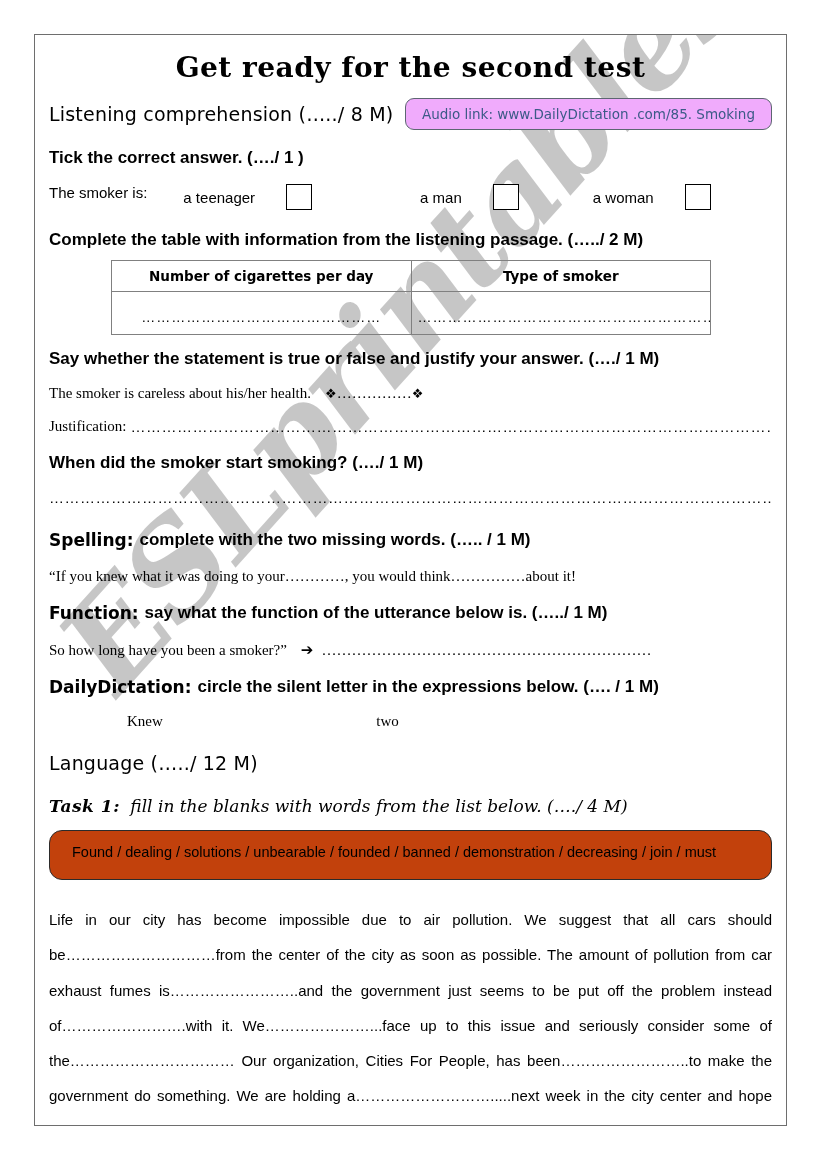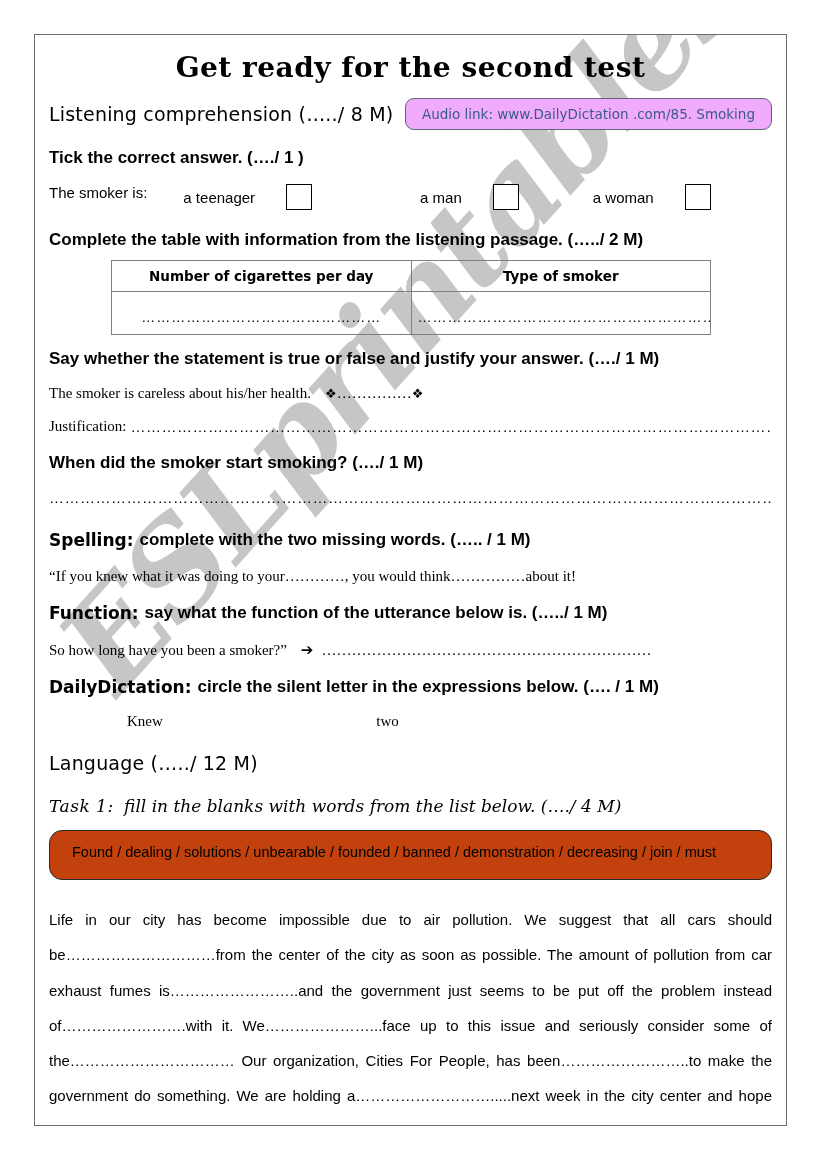--- a/index.html
+++ b/index.html
@@ -213,21 +213,21 @@
     text-align: justify;
     text-justify: inter-word;
   }
 
   .task-script {
     font-family: "DejaVu Serif", serif;
     font-style: italic;
     font-size: 17px;
   }
   .task-script b {
-    font-weight: 400;
+    font-weight: 700;
     letter-spacing: 0.5px;
     text-align: right;
   }
 
   .indent-knew { padding-left: 78px; }
   .knew-gap { display: inline-block; width: 206px; }
 
   .arrow { font-family: "DejaVu Sans", sans-serif; font-size: 15px; }
   .diamond { font-family: "DejaVu Sans", sans-serif; font-size: 13px; }
 </style>

